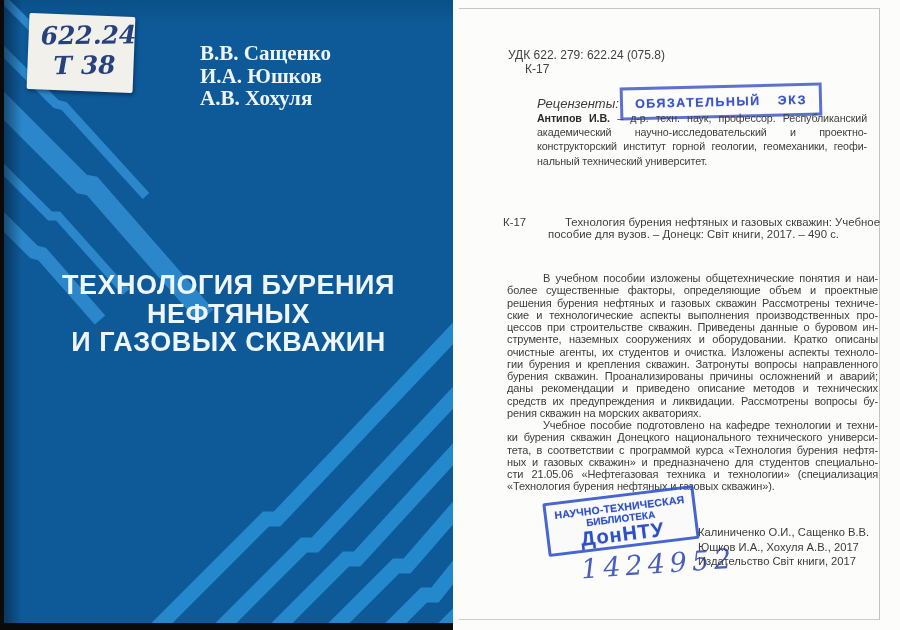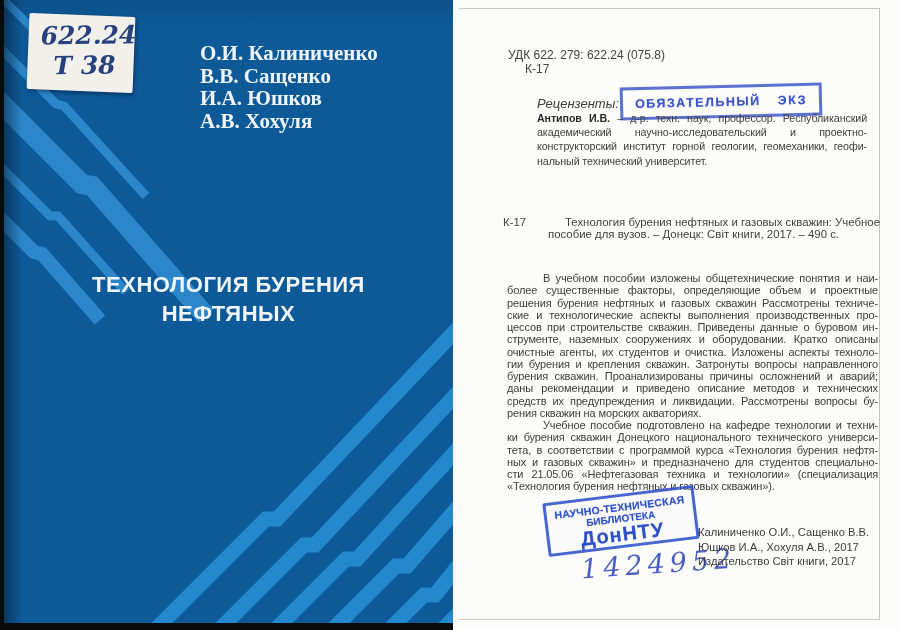--- a/index.html
+++ b/index.html
@@ -15,21 +15,21 @@
   .sticker{position:absolute;left:24px;top:15px;width:106px;height:76px;background:#f1f0ea;
            transform:rotate(2.2deg);border-radius:2px;box-shadow:1px 2px 4px rgba(0,0,30,.45);
            color:#27407e;font-family:"DejaVu Serif",serif;font-style:italic;
            padding-top:6px;box-sizing:border-box;}
   .sticker div{line-height:30px;font-size:25px;font-weight:bold;transform:rotate(-3deg);}
   .sticker .l1{padding-left:12px;}
   .sticker .l2{padding-left:26px;}
   .authors{position:absolute;left:196px;top:42px;color:#eef4fa;
            font-family:"Liberation Serif",serif;font-weight:bold;font-size:21px;line-height:22.5px;}
   .cover-title{position:absolute;left:0;top:271px;width:449px;text-align:center;color:#eef5fb;
-           font-weight:bold;font-size:22px;line-height:28.5px;letter-spacing:.5px;}
+           font-weight:bold;font-size:27px;line-height:28.5px;letter-spacing:.5px;}
   
   .page{position:absolute;left:453px;top:0;width:479px;height:630px;background:#fcfcfa;
         color:#3e3e3e;}
   .page-edge{position:absolute;left:6px;top:8px;width:420px;height:610px;
              border-top:1px solid #c6c6c2;border-right:1px solid #c2c2be;border-bottom:1px solid #cccccb;}
   .udk{position:absolute;left:55px;top:48px;font-size:12px;color:#424242;}
   .udk-code{position:absolute;left:72px;top:62px;font-size:12px;color:#424242;}
   .reviewers-label{position:absolute;left:84px;top:96px;font-size:13px;font-style:italic;color:#3c3c3c;}
   .reviewers{position:absolute;left:84px;top:111px;width:330px;font-size:10.7px;
              line-height:14.2px;letter-spacing:-.1px;}
@@ -89,29 +89,29 @@
         </g>
       </svg>
       <div class="spine-shadow"></div>
 
       <div class="sticker">
         <div class="l1">622.24</div>
         <div class="l2">Т 38</div>
       </div>
 
       <div class="authors">
-        <div>О.И. Калиниченко</div>
         <div>В.В. Сащенко</div>
         <div>И.А. Юшков</div>
         <div>А.В. Хохуля</div>
       </div>
 
       <div class="cover-title">
         <div>ТЕХНОЛОГИЯ БУРЕНИЯ</div>
         <div>НЕФТЯНЫХ</div>
+        <div>И ГАЗОВЫХ СКВАЖИН</div>
       </div>
     </div>
   </div>
 
   <div class="page">
     <div class="page-edge"></div>
 
     <div class="udk">УДК 622. 279: 622.24 (075.8)</div>
     <div class="udk-code">К-17</div>
 

